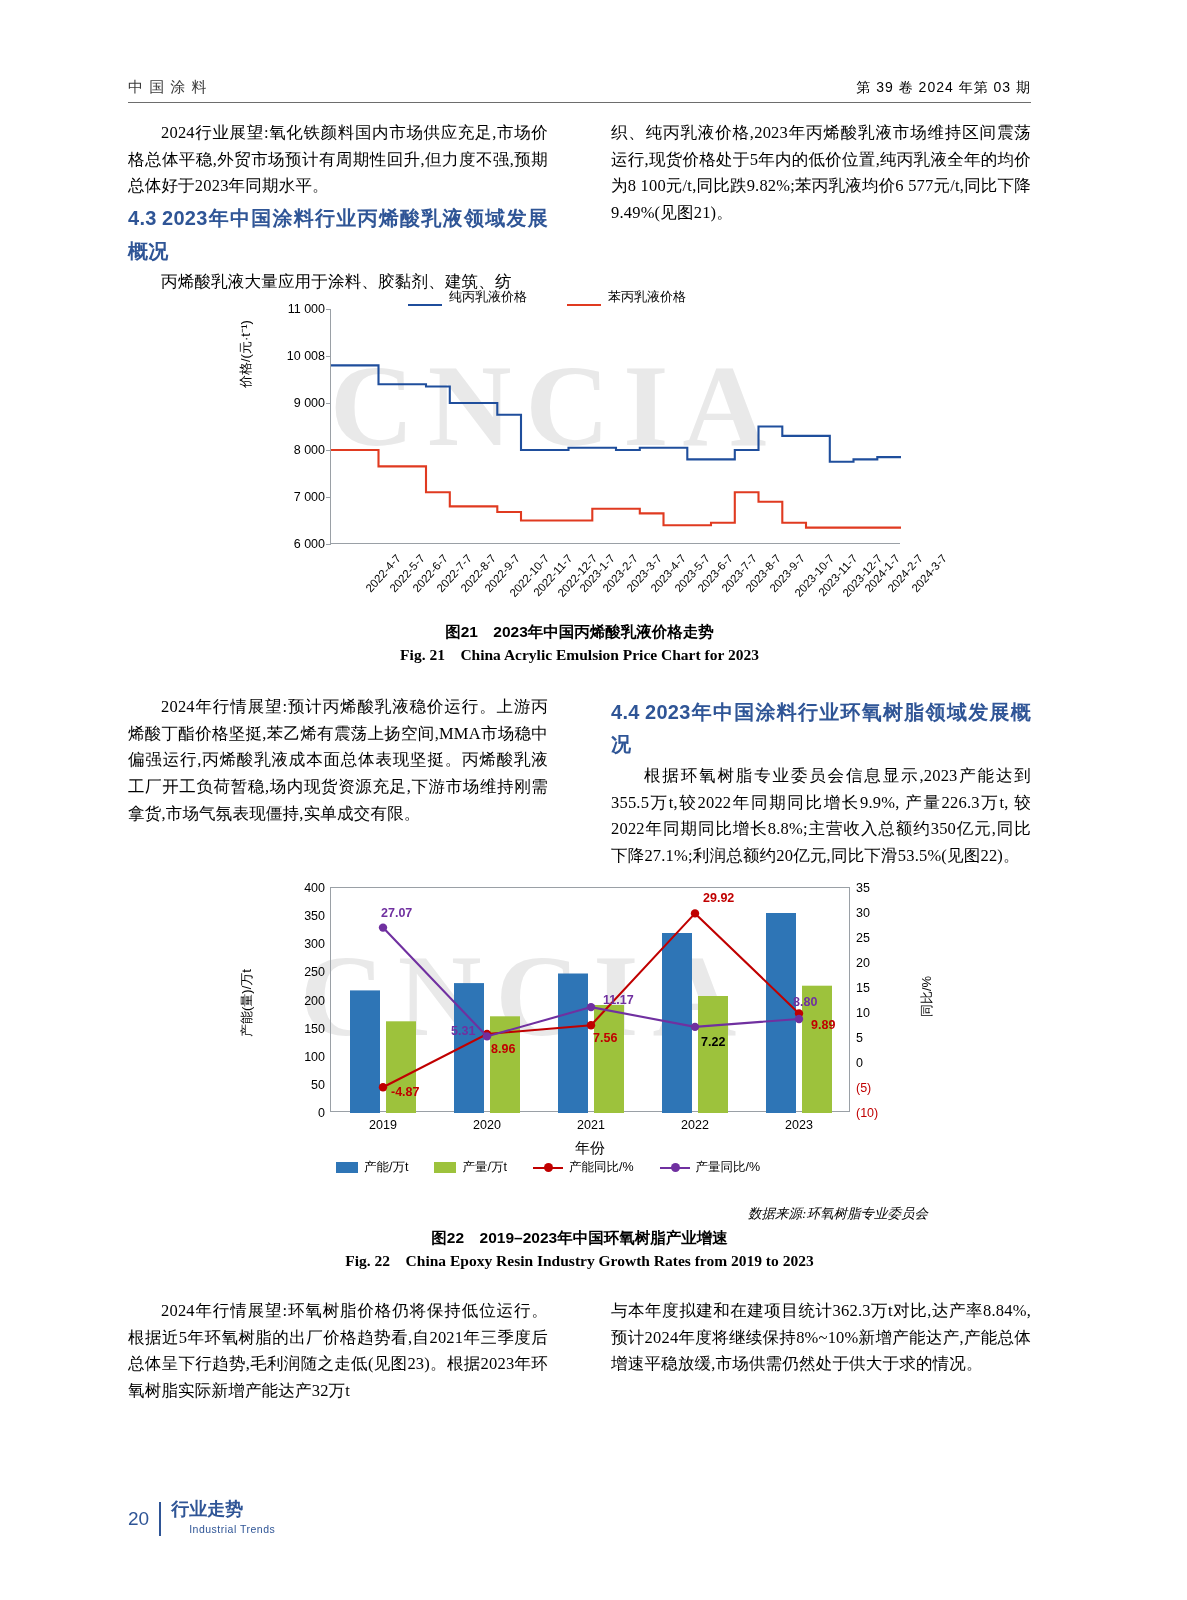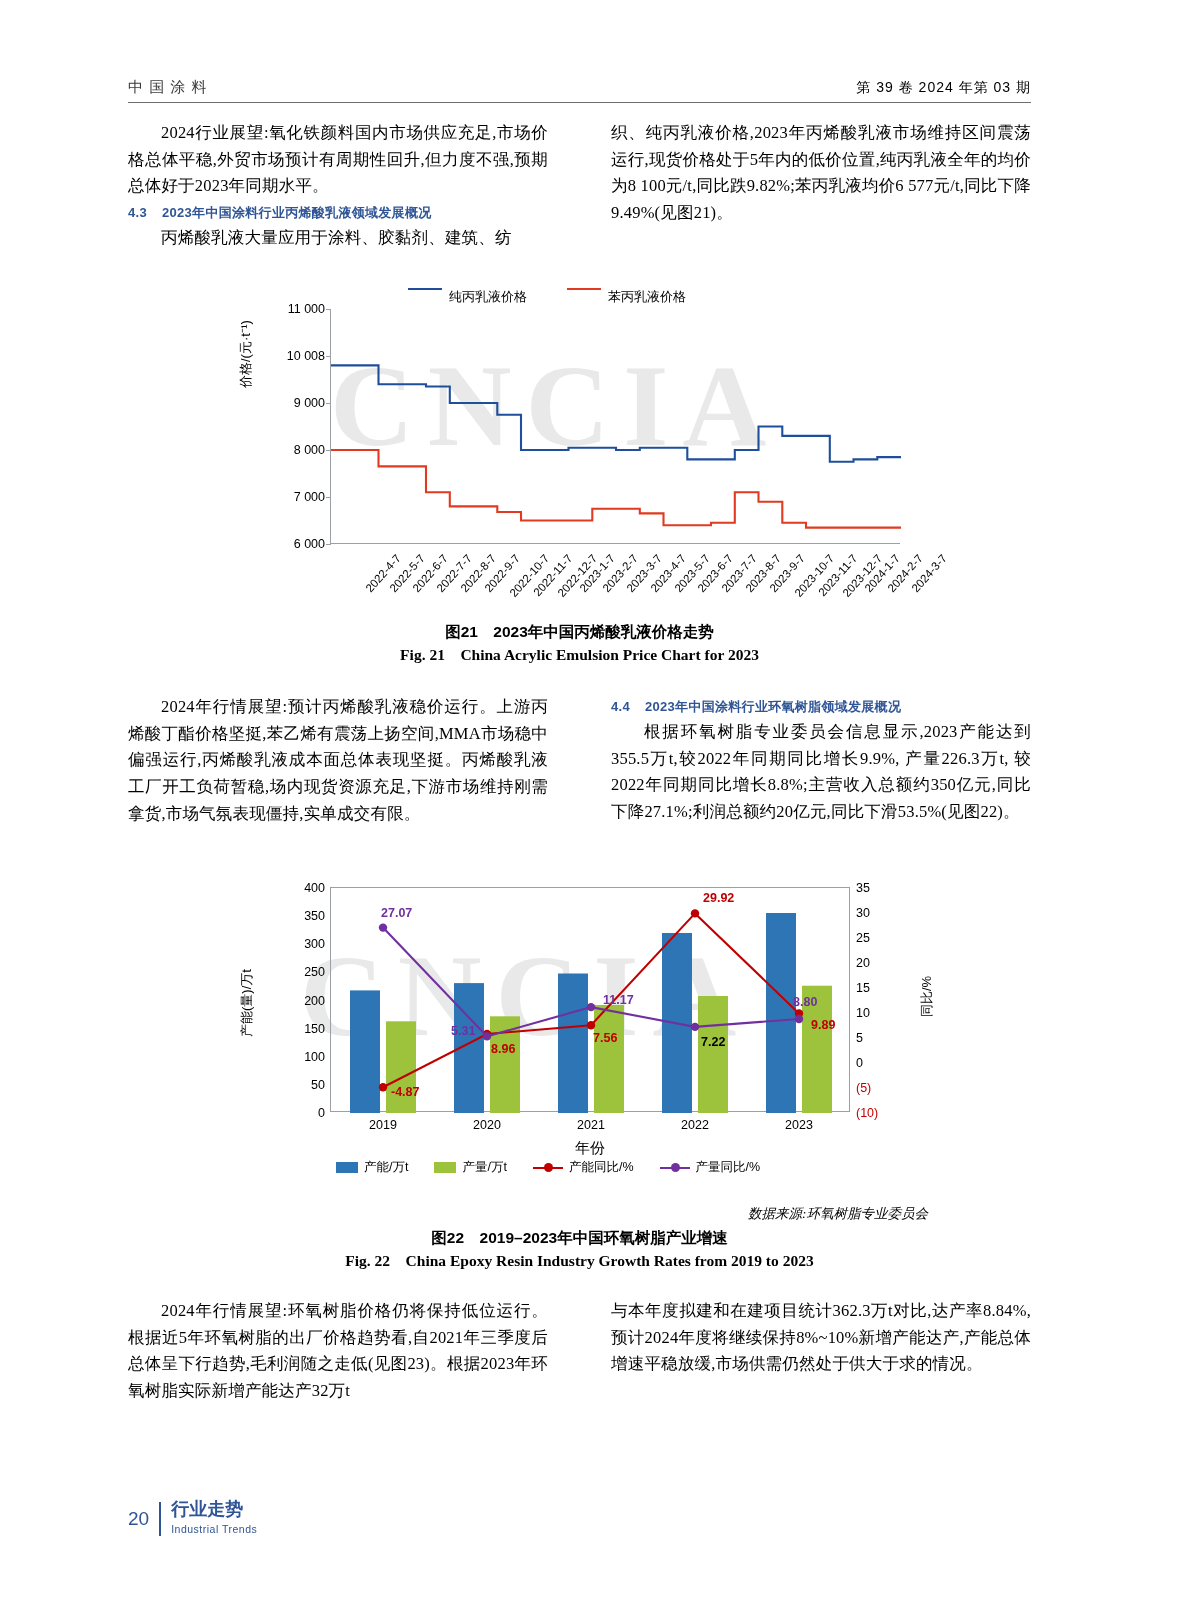--- a/index.html
+++ b/index.html
@@ -34,21 +34,21 @@
     text-align:justify;
     letter-spacing:0.2px;
   }
   .col p { margin:0; }
   .indent { text-indent:2em; }
 
   .sechead {
     color:#2f5596;
     font-family:"Liberation Sans", sans-serif;
     font-weight:bold;
-    font-size:13px;
+    font-size:20px;
     letter-spacing:0.3px;
     margin:2px 0 2px 0;
   }
   .sechead .num { display:inline-block; min-width:34px; }
 
   
   .fig-cap {
     position:absolute; width:903px; left:128px;
     text-align:center; font-size:15.5px; font-weight:bold;
   }
@@ -69,21 +69,21 @@
 
   
   .chart1 {
     position:absolute; left:218px; top:283px; width:740px; height:330px;
     z-index:2;
   }
   .legend1 {
     position:absolute; top:5px; left:190px; display:flex; gap:40px;
     font-size:13px; font-family:"Liberation Sans", sans-serif;
   }
-  .legend1 .it { display:flex; align-items:flex-start; gap:7px; }
+  .legend1 .it { display:flex; align-items:flex-end; gap:7px; }
   .legend1 .ln { width:34px; height:0; border-top:2.2px solid #000; }
 
   .c1-plot {
     position:absolute; left:112px; top:26px; width:570px; height:235px;
     border:1px solid #9aa0a6;
     border-top:none; border-right:none;
     background:transparent;
   }
   .c1-ylab {
     position:absolute; left:18px; top:105px;
@@ -150,21 +150,21 @@
   }
 
   
   .footer {
     position:absolute; left:128px; top:1500px; width:260px;
     display:flex; align-items:center; gap:10px;
   }
   .footer .pg { font-size:19px; color:#2f5596; font-family:"Liberation Sans", sans-serif;}
   .footer .bar { width:2px; height:34px; background:#2f5596;}
   .footer .cn2 { font-size:18px; color:#2f5596; font-family:"Liberation Sans", sans-serif; font-weight:bold; line-height:1.05;}
-  .footer .en2 { font-size:10.5px; color:#2f5596; font-family:"Liberation Sans", sans-serif; letter-spacing:.5px;}
+  .footer .en2 { font-size:10.5px; color:#2f5596; font-family:"Liberation Sans", sans-serif; letter-spacing:.5px;margin-left:18px;}
 </style>
 </head>
 <body>
 
 <div class="page">
 
   <div class="wm" style="left:330px; top:340px;">CNCIA</div>
   <div class="wm" style="left:300px; top:930px;">CNCIA</div>
 
   <div class="runhead">

